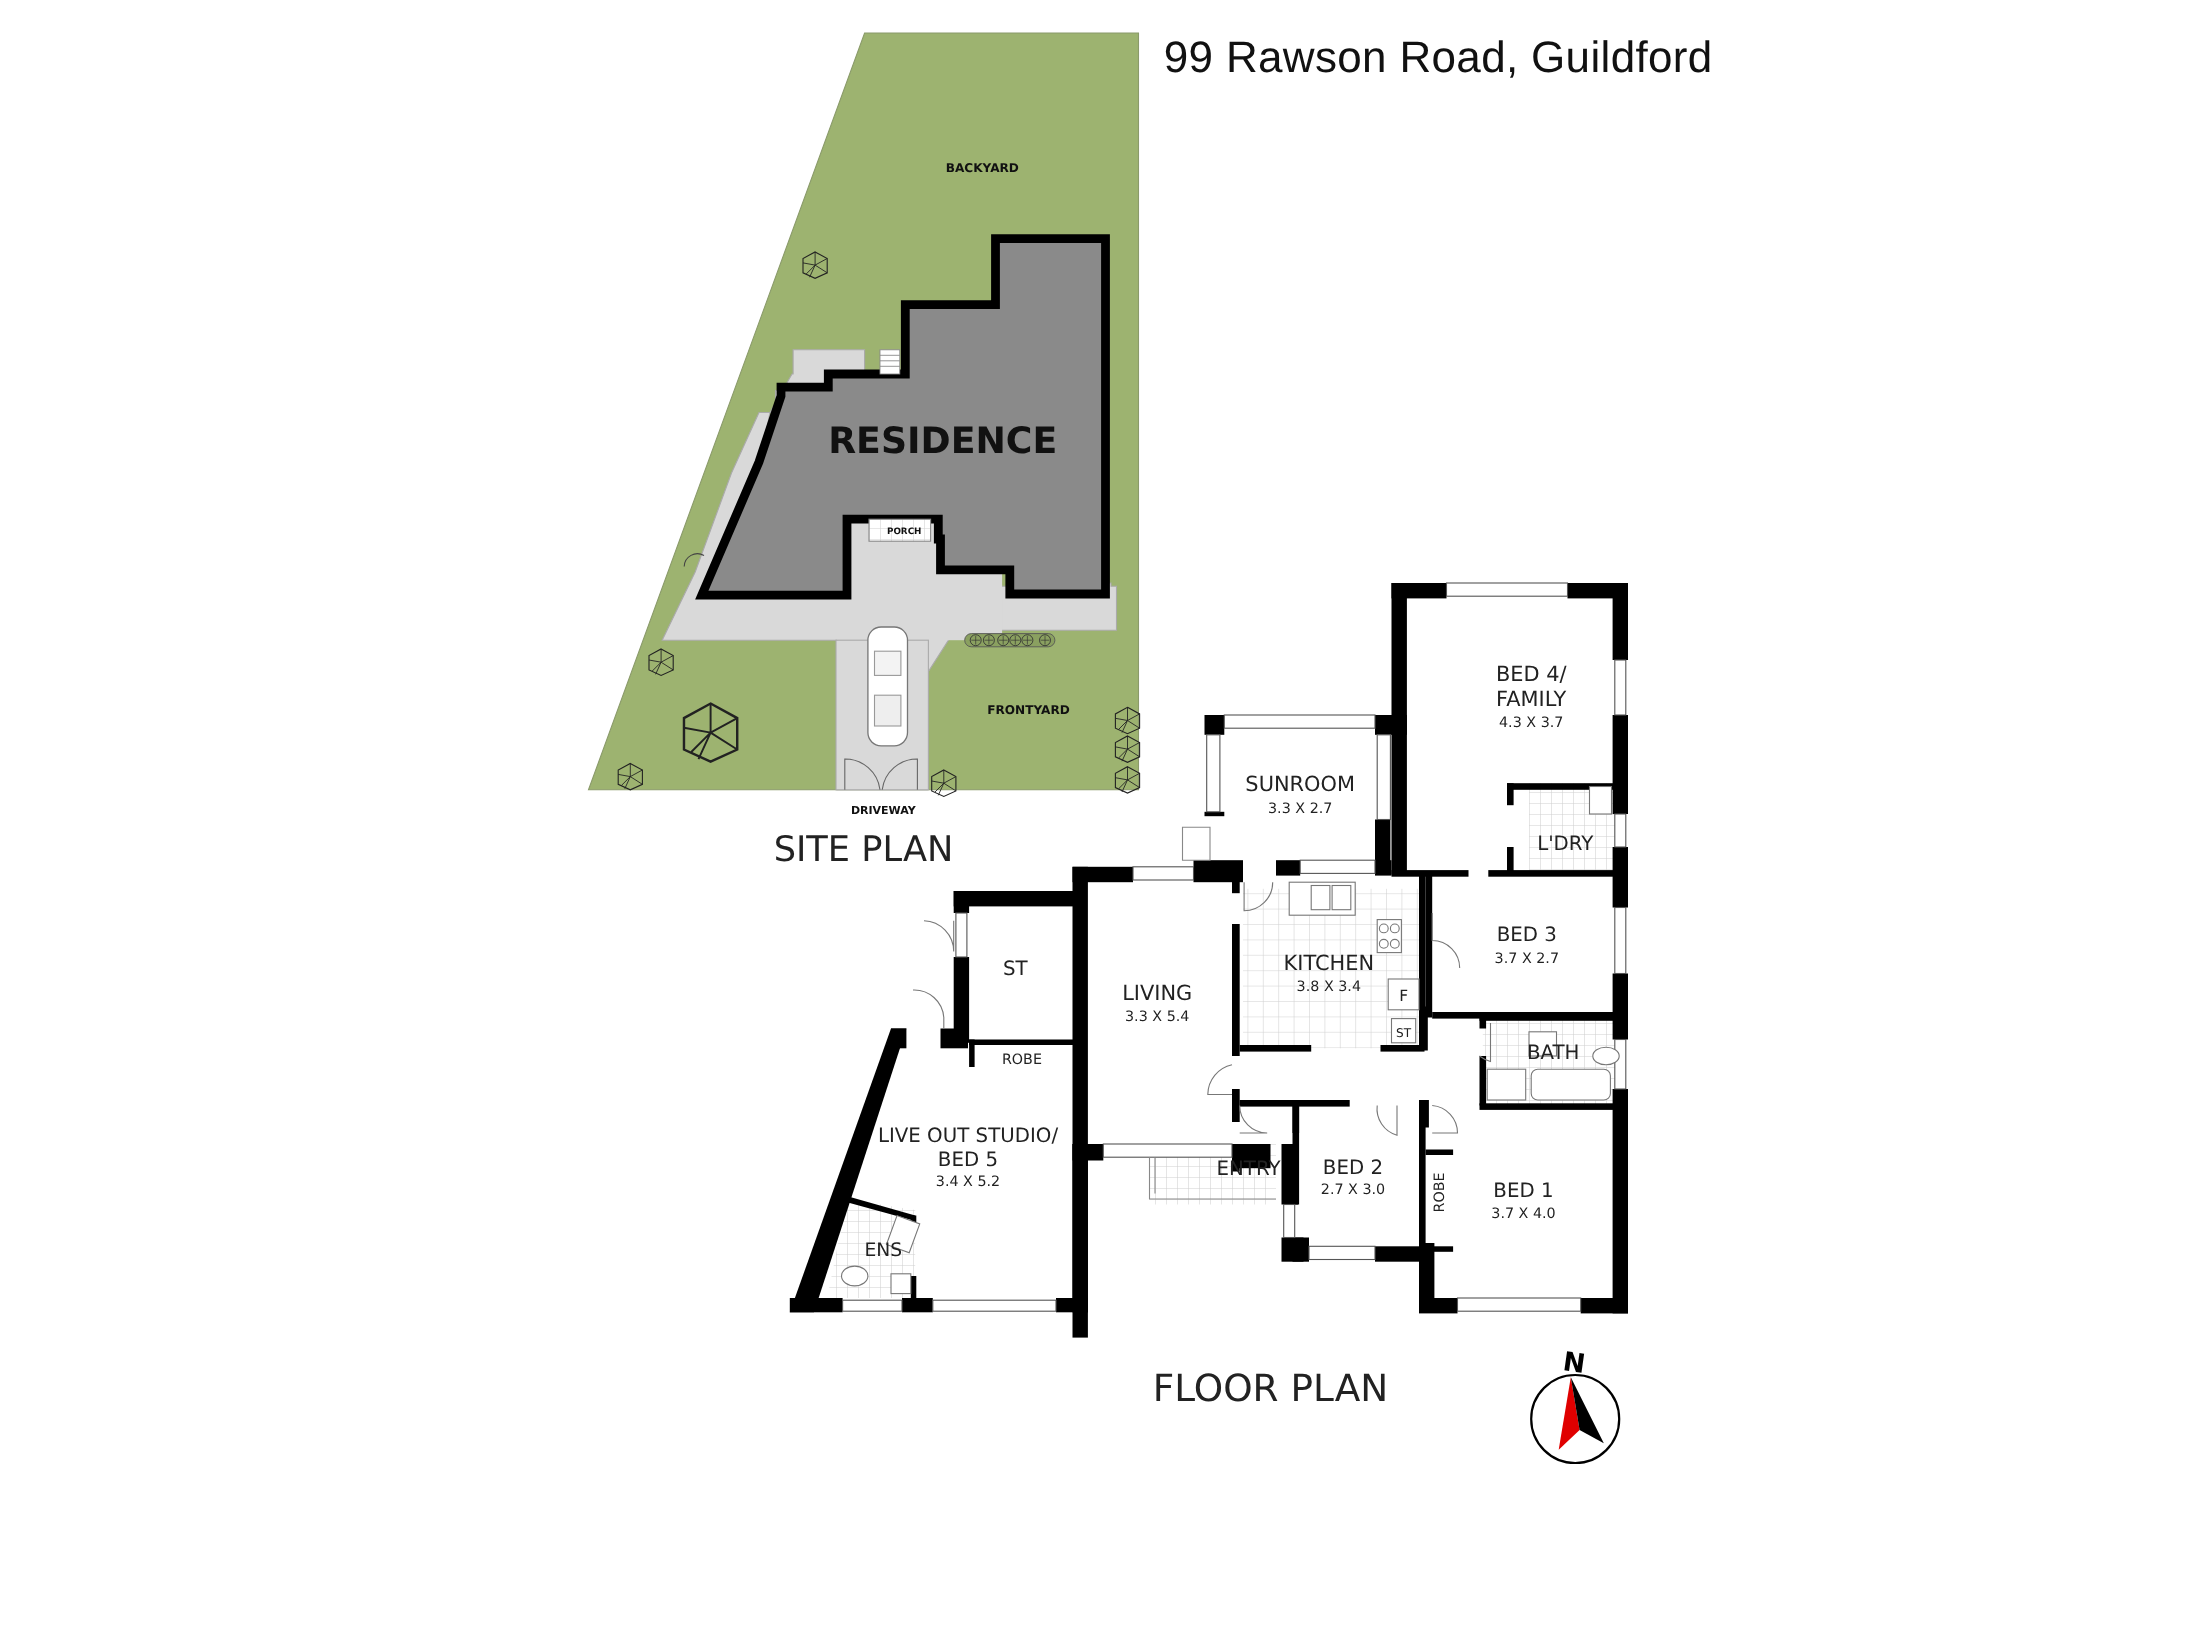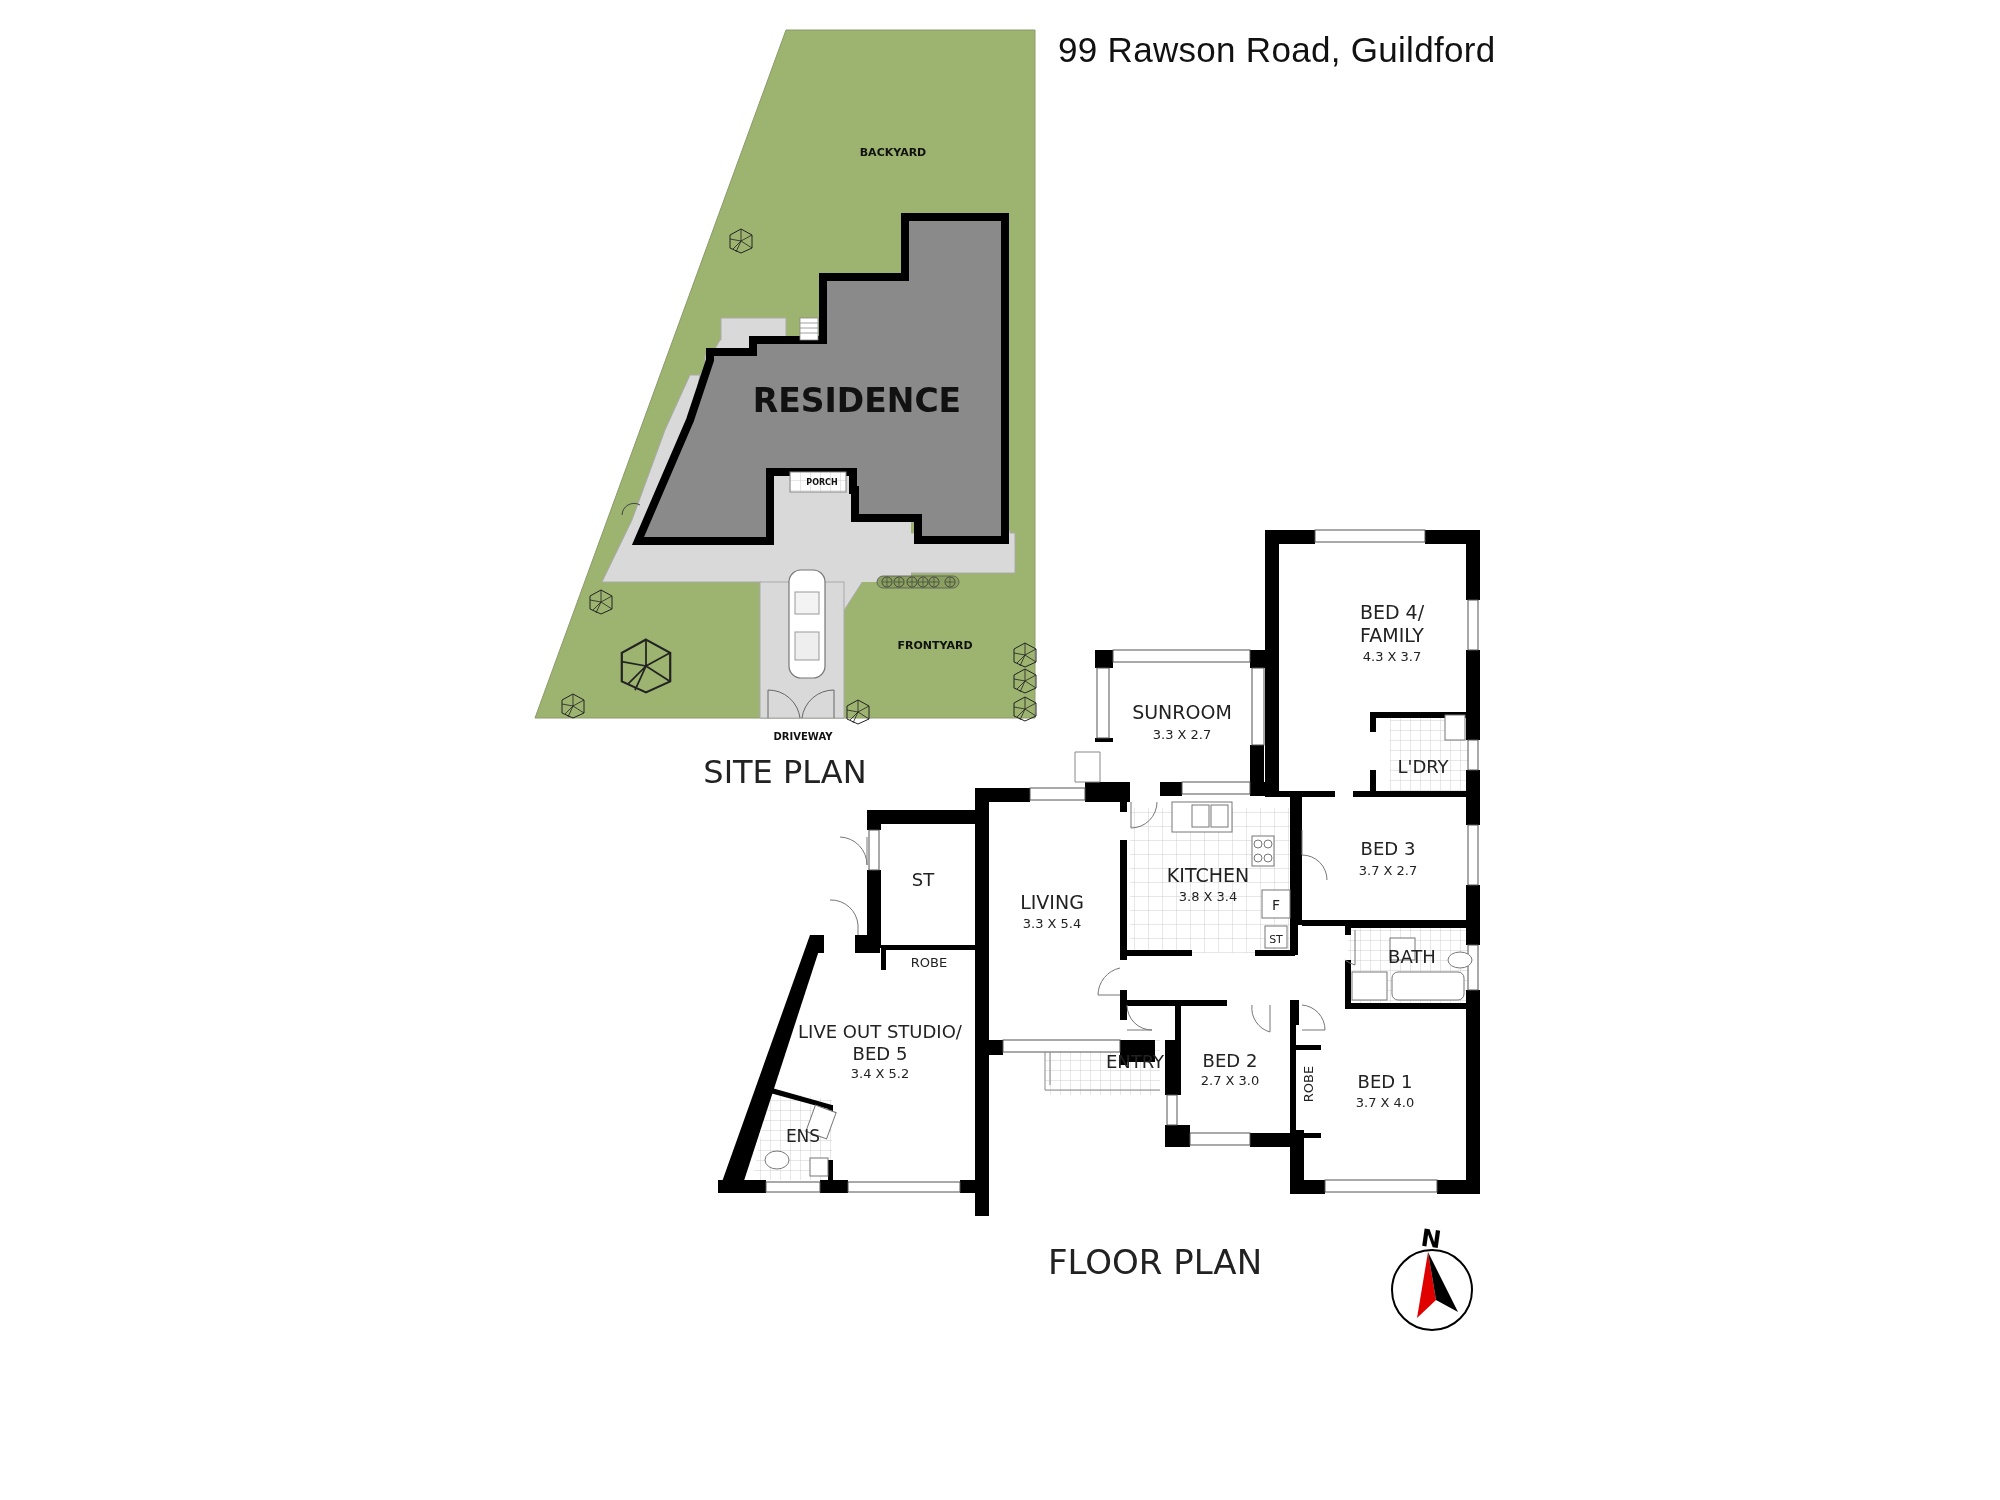--- a/index.html
+++ b/index.html
@@ -1,18 +1,18 @@
 <!DOCTYPE html>
 <html><head>
 <meta charset="utf-8">
 <style>
   html, body { margin: 0; padding: 0; background: #ffffff; }
   body { width: 2000px; height: 1500px; position: relative; overflow: hidden; font-family: "Liberation Sans", sans-serif; }
   #stage { position: absolute; left: 0; top: 0; width: 2000px; height: 1500px; }
-  .title { position: absolute; left: 1058px; top: 30px; font-family: "Liberation Sans", sans-serif; font-size: 35px; color: #111; letter-spacing: 0.3px; }
+  .title { position: absolute; left: 1058px; top: 30px; font-family: "Liberation Sans", sans-serif; font-size: 40px; color: #111; letter-spacing: 0.3px; }
   .lbl { font-family: "DejaVu Sans", sans-serif; fill: #222; }
   .site-lbl { font-family: "DejaVu Sans", sans-serif; font-weight: bold; fill: #111; }
 </style>
 </head>
 <body>
 
 <div class="title">99 Rawson Road, Guildford</div>
 
 <svg id="stage" viewBox="0 0 2000 1500" xmlns="http://www.w3.org/2000/svg">
   <defs>

